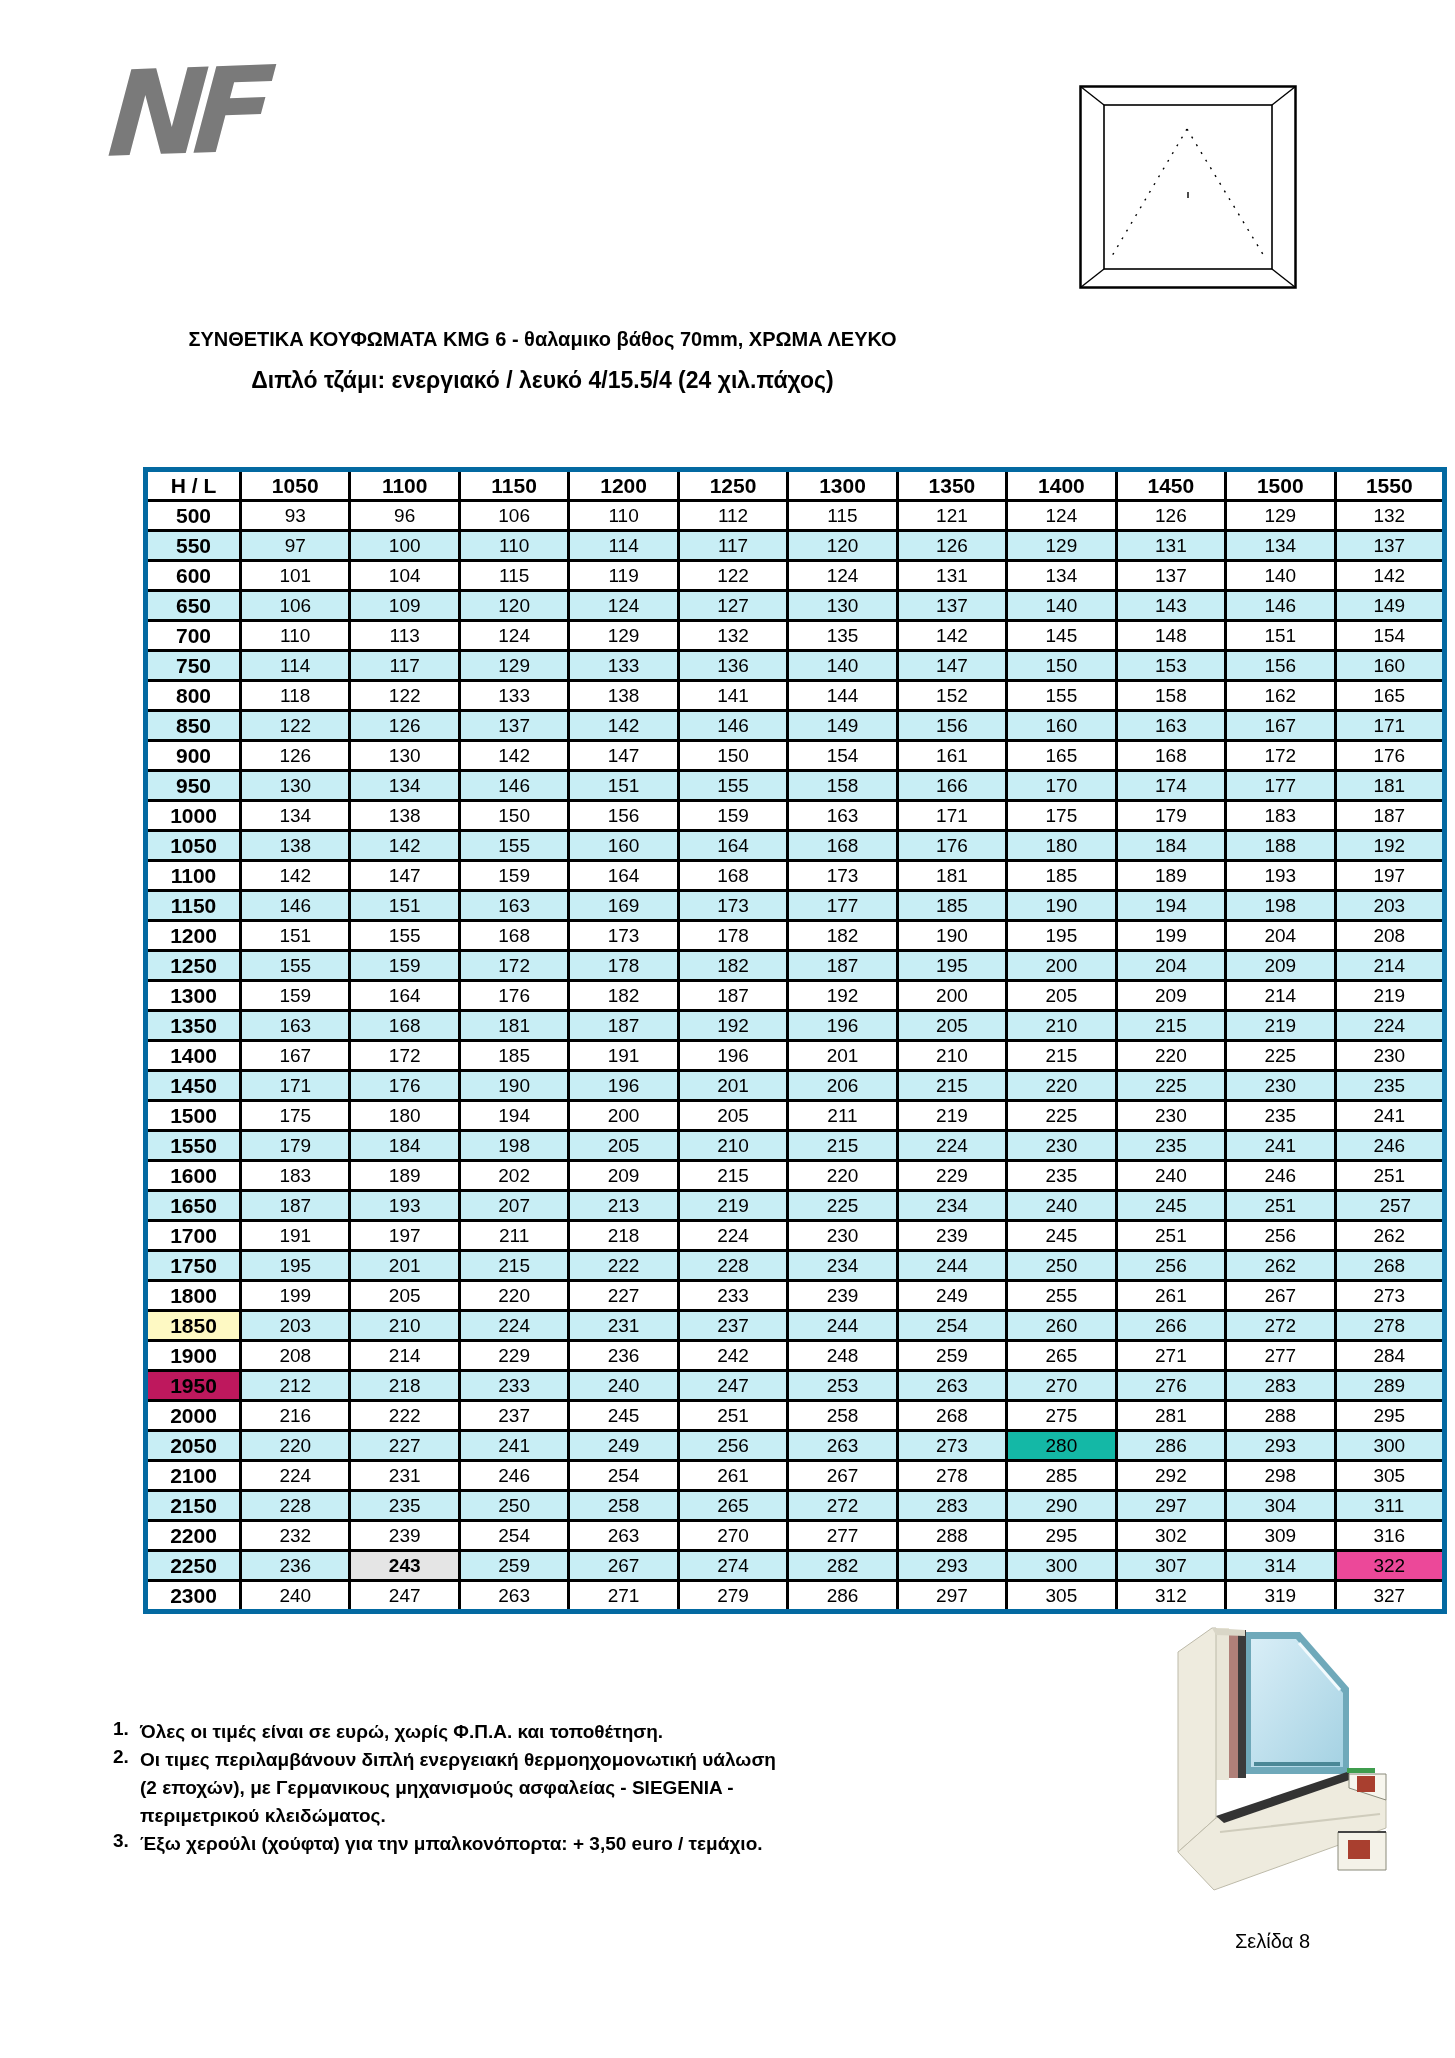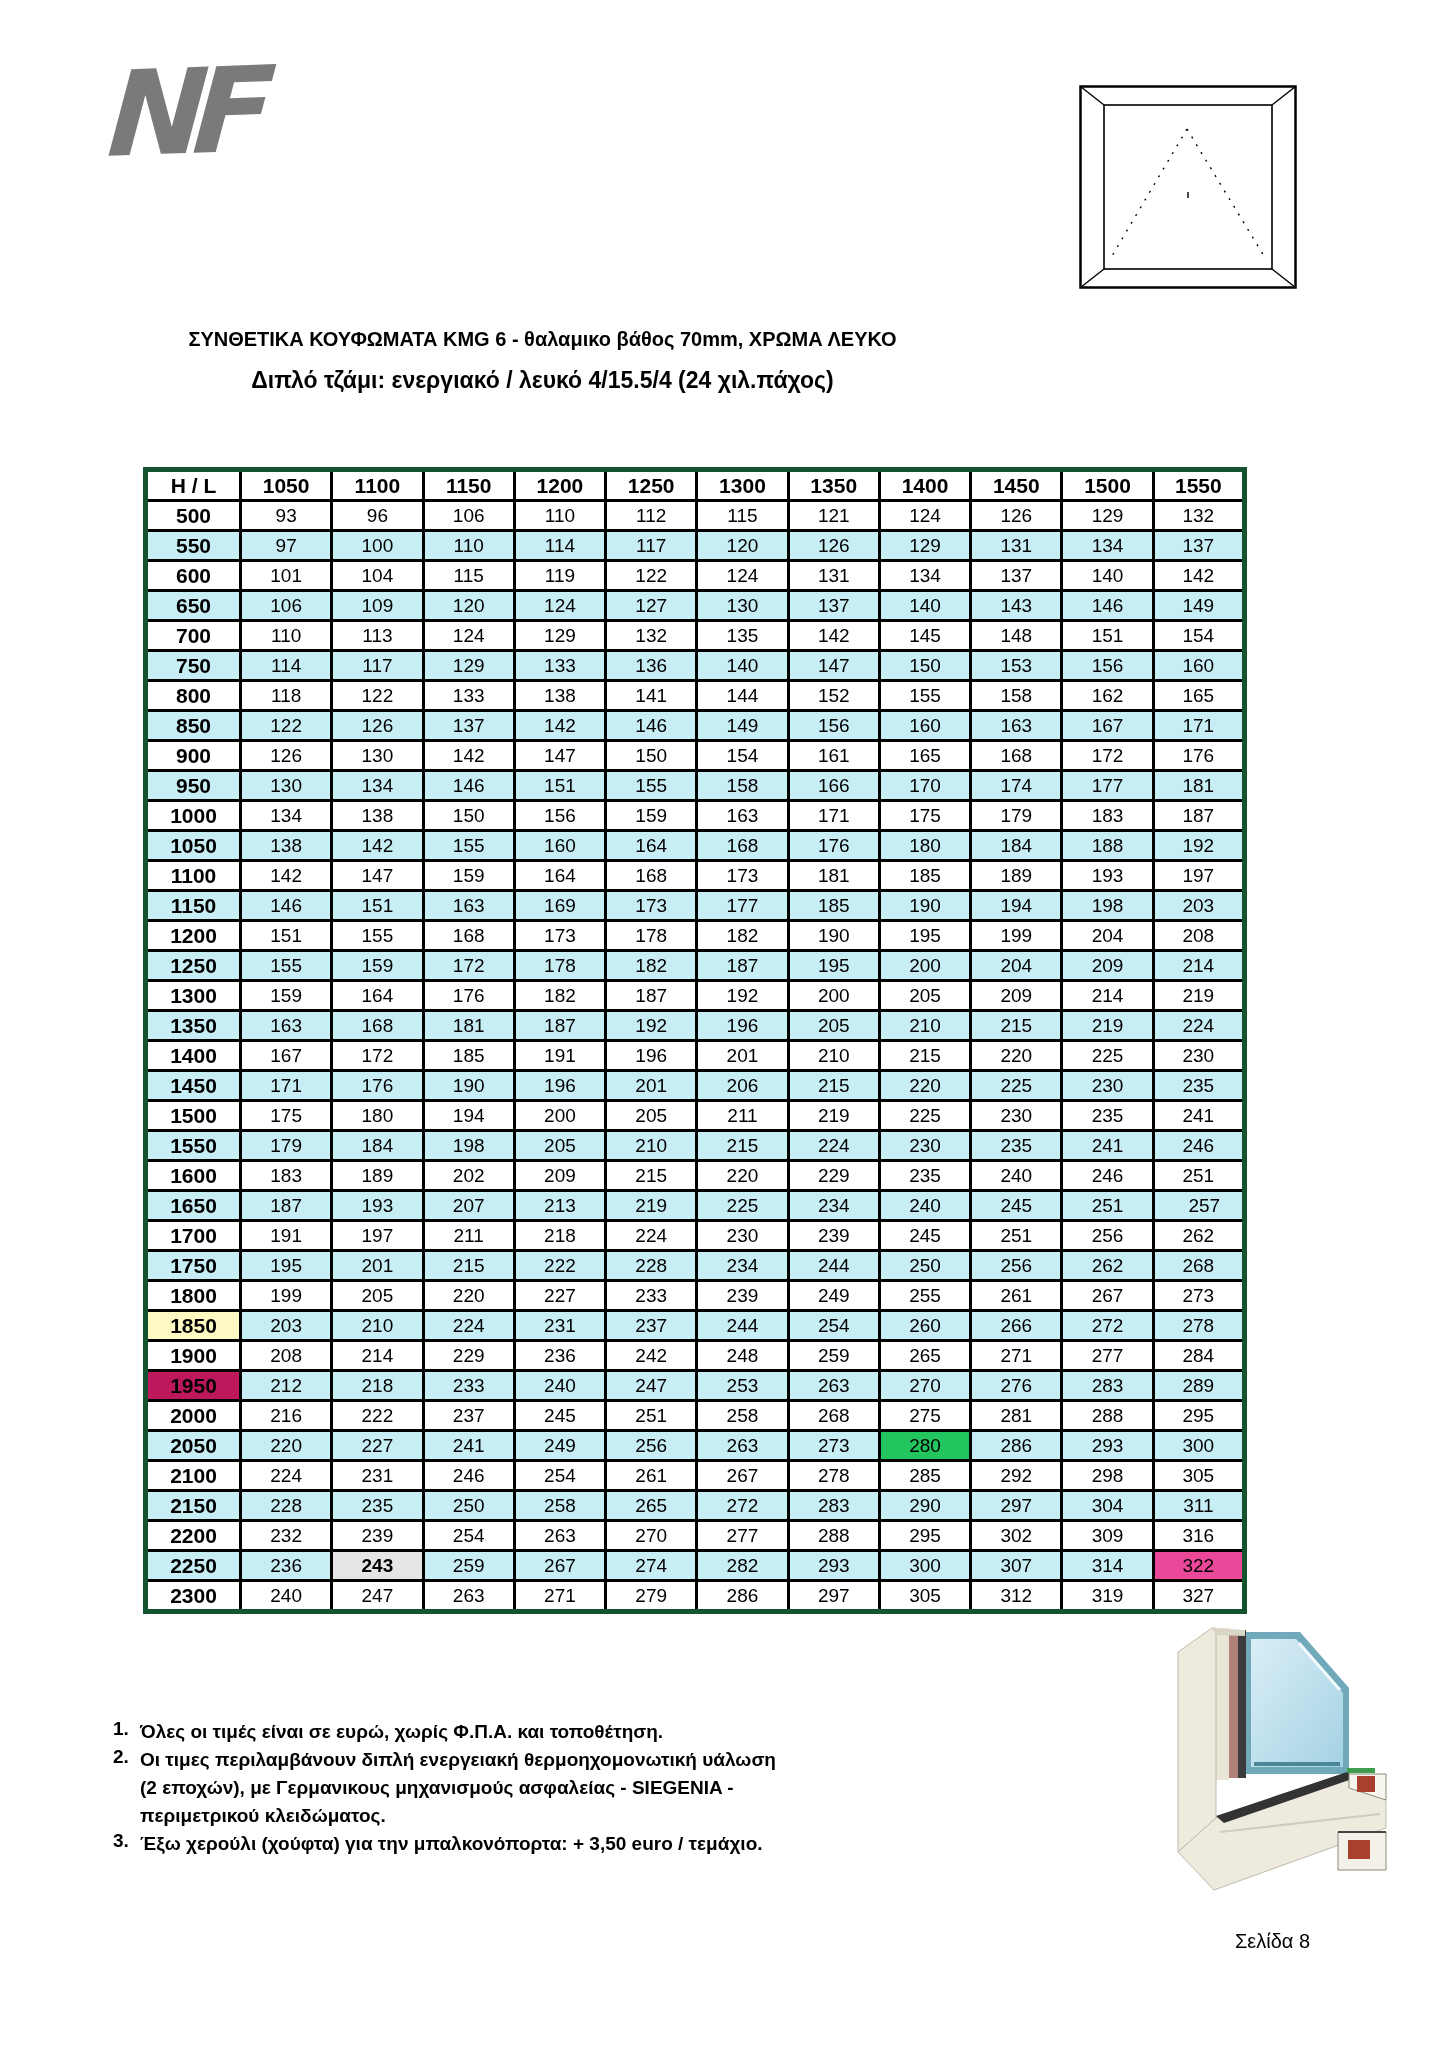--- a/index.html
+++ b/index.html
@@ -18,22 +18,22 @@
   }
   
   .win-diagram{ position:absolute; left:1078px; top:84px; }
   
   .titles{ position:absolute; left:0px; top:328px; width:1085px; text-align:center; }
   .title-1{ font-size:20px; font-weight:bold; letter-spacing:0px; }
   .title-2{ font-size:23px; font-weight:bold; margin-top:16px; }
   
   .tbl-wrap{ position:absolute; left:143px; top:467px; }
   table.price{
-    border-collapse:collapse; table-layout:fixed; width:1104px;
-    border:5px solid #14532d;
+    border-collapse:collapse; table-layout:fixed; width:1304px;
+    border:5px solid #0369a1;
   }
   table.price td{
     border:3px solid #000; text-align:center; vertical-align:middle;
     height:27px; line-height:27px; padding:0; font-size:19px;
     overflow:hidden; white-space:nowrap; background:#fff;
   }
   table.price td.head{ font-weight:bold; font-size:21px; }
   table.price td.rowhead{ font-weight:bold; font-size:21px; }
   
   .notes{ position:absolute; left:113px; top:1718px; font-size:19px; font-weight:bold; }
@@ -527,21 +527,21 @@
           </tr>
           <tr>
             <td class="rowhead" style="background: rgb(200, 238, 245);">2050</td>
             <td style="background: rgb(200, 238, 245);">220</td>
             <td style="background: rgb(200, 238, 245);">227</td>
             <td style="background: rgb(200, 238, 245);">241</td>
             <td style="background: rgb(200, 238, 245);">249</td>
             <td style="background: rgb(200, 238, 245);">256</td>
             <td style="background: rgb(200, 238, 245);">263</td>
             <td style="background: rgb(200, 238, 245);">273</td>
-            <td style="background: #22c55e;">280</td>
+            <td style="background: #14b8a6;">280</td>
             <td style="background: rgb(200, 238, 245);">286</td>
             <td style="background: rgb(200, 238, 245);">293</td>
             <td style="background: rgb(200, 238, 245);">300</td>
           </tr>
           <tr>
             <td class="rowhead">2100</td>
             <td>224</td>
             <td>231</td>
             <td>246</td>
             <td>254</td>

